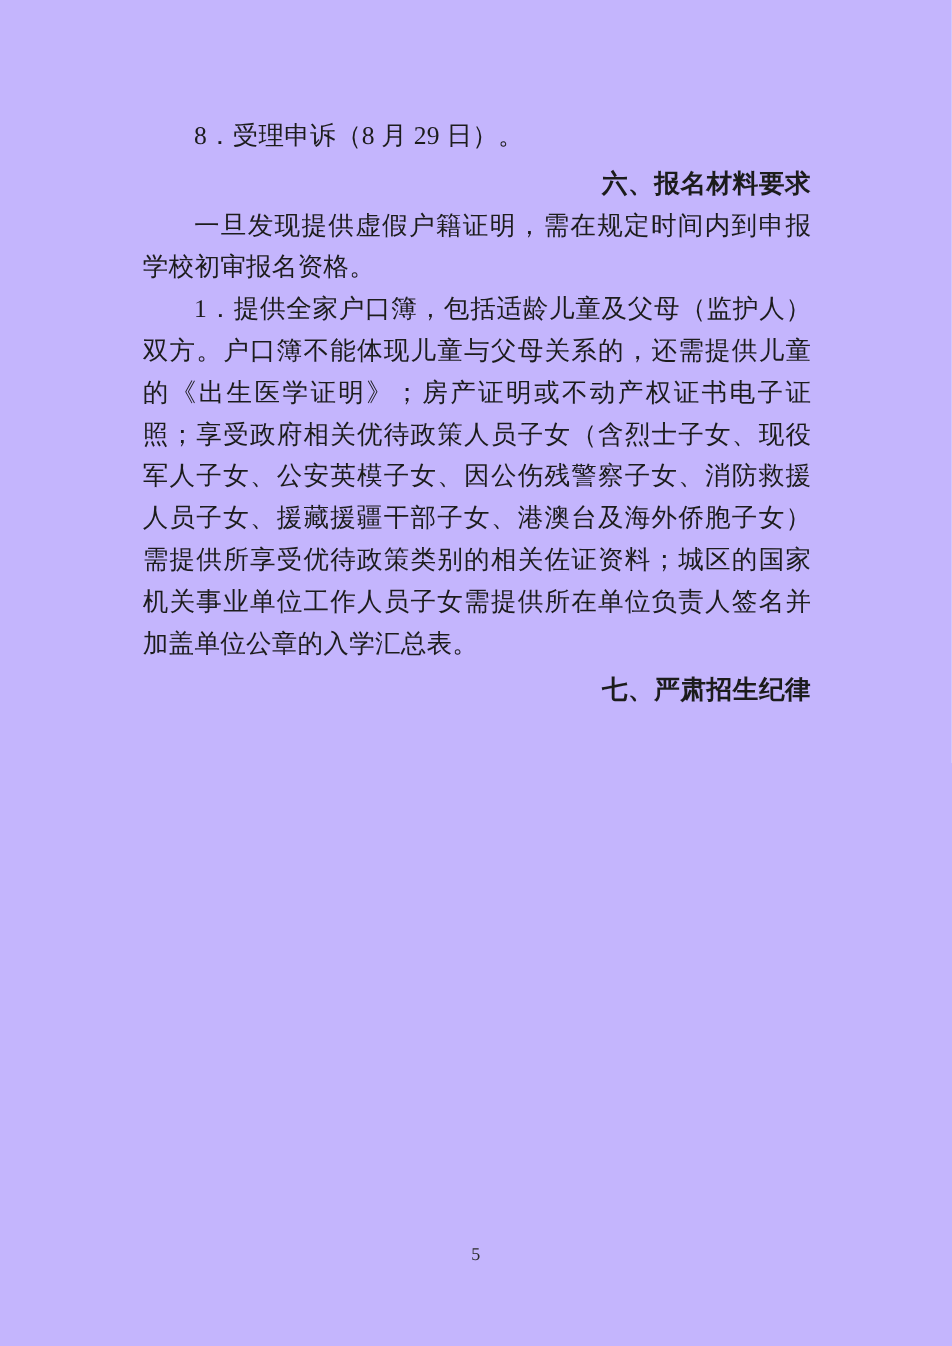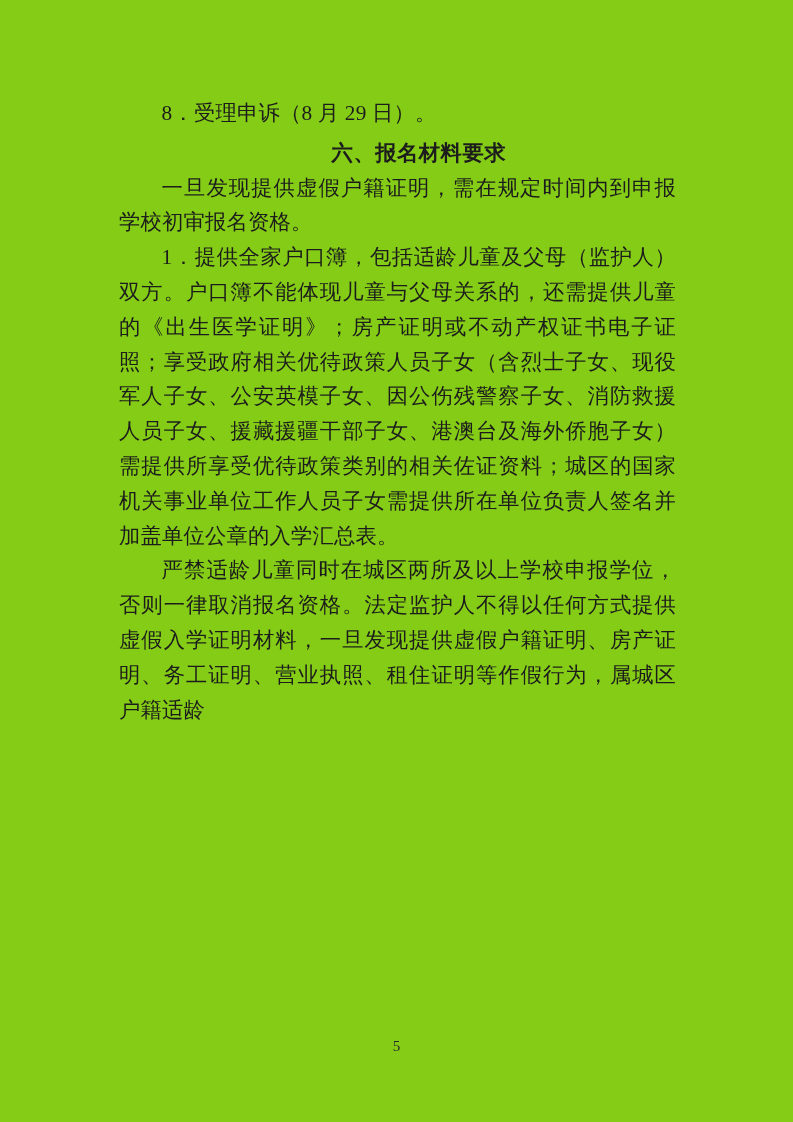--- a/index.html
+++ b/index.html
@@ -13,21 +13,21 @@
     position: relative;
     overflow: hidden;
     color: #1c1c1c;
   }
   .page {
     position: absolute;
     top: 0;
     left: 0;
     width: 793px;
     height: 1122px;
-    background: #84cc16;
+    background: #c4b5fd;
   }
   .page-content {
     position: absolute;
     top: 96px;
     left: 119px;
     width: 557px;
     font-family: "Liberation Serif", "DejaVu Serif", serif;
     font-size: 21.3px;
     line-height: 34.8px;
     text-align: justify;
@@ -36,21 +36,21 @@
   }
   .para {
     margin: 0;
     text-indent: 2em;
   }
   .heading {
     margin: 5px 0 0 0;
     text-indent: 2em;
     font-family: Liberation Sans, sans-serif;
     font-weight: bold;
-    text-align: center;
+    text-align: right;
     letter-spacing: 0.5px;
   }
   .page-footer {
     position: absolute;
     top: 1038px;
     left: 0;
     width: 793px;
     text-align: center;
     font-family: "Liberation Serif", "DejaVu Serif", serif;
     font-size: 15px;
@@ -59,16 +59,16 @@
 </style>
 </head>
 <body>
 
 <div class="page">
   <div class="page-content">
     <p class="para">8．受理申诉（8 月 29 日）。</p>
     <h2 class="heading" style="font-size: 21.3px;">六、报名材料要求</h2>
     <p class="para">一旦发现提供虚假户籍证明，需在规定时间内到申报学校初审报名资格。</p>
     <p class="para">1．提供全家户口簿，包括适龄儿童及父母（监护人）双方。户口簿不能体现儿童与父母关系的，还需提供儿童的《出生医学证明》；房产证明或不动产权证书电子证照；享受政府相关优待政策人员子女（含烈士子女、现役军人子女、公安英模子女、因公伤残警察子女、消防救援人员子女、援藏援疆干部子女、港澳台及海外侨胞子女）需提供所享受优待政策类别的相关佐证资料；城区的国家机关事业单位工作人员子女需提供所在单位负责人签名并加盖单位公章的入学汇总表。</p>
-    <p class="para">严禁适龄儿童同时在城区两所及以上学校申报学位，否则一律取消报名资格。法定监护人不得以任何方式提供虚假入学证明材料，一旦发现提供虚假户籍证明、房产证明、务工证明、营业执照、租住证明等作假行为，属城区户籍适龄</p>
+    <h2 class="heading" style="font-size: 21.3px;">七、严肃招生纪律</h2>
   </div>
   <div class="page-footer">5</div>
 </div>
 
 </body></html>

